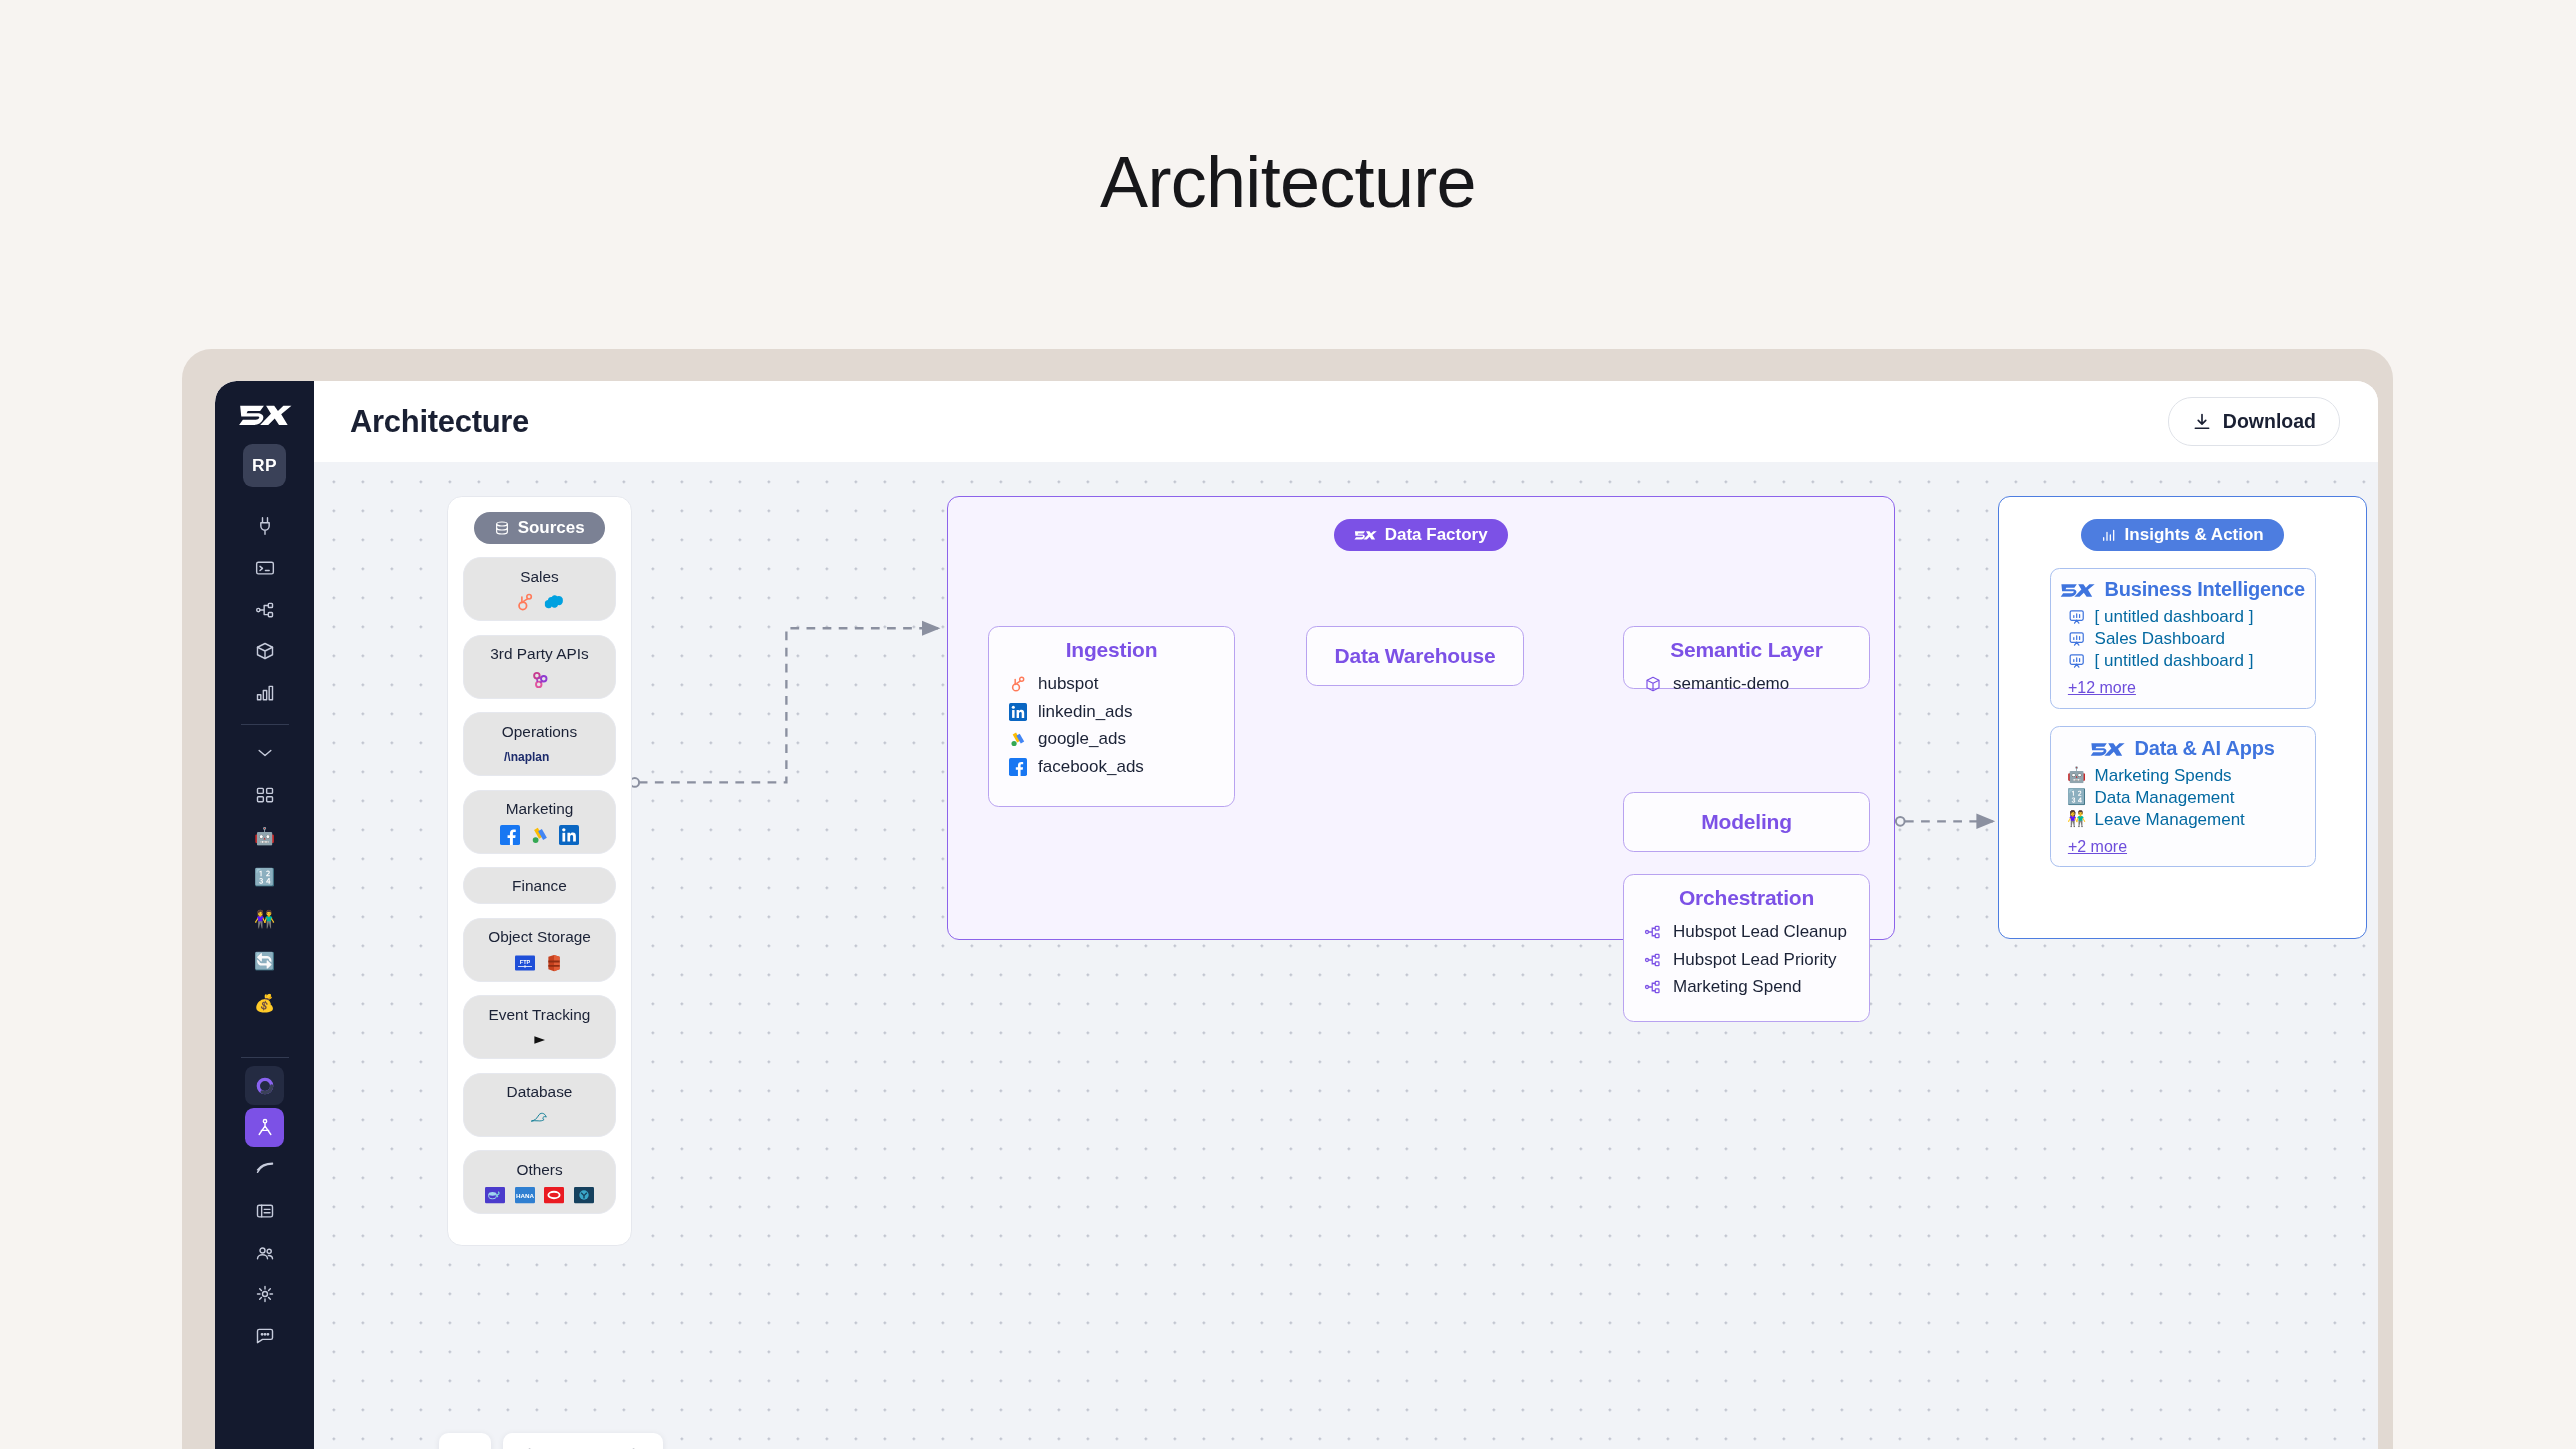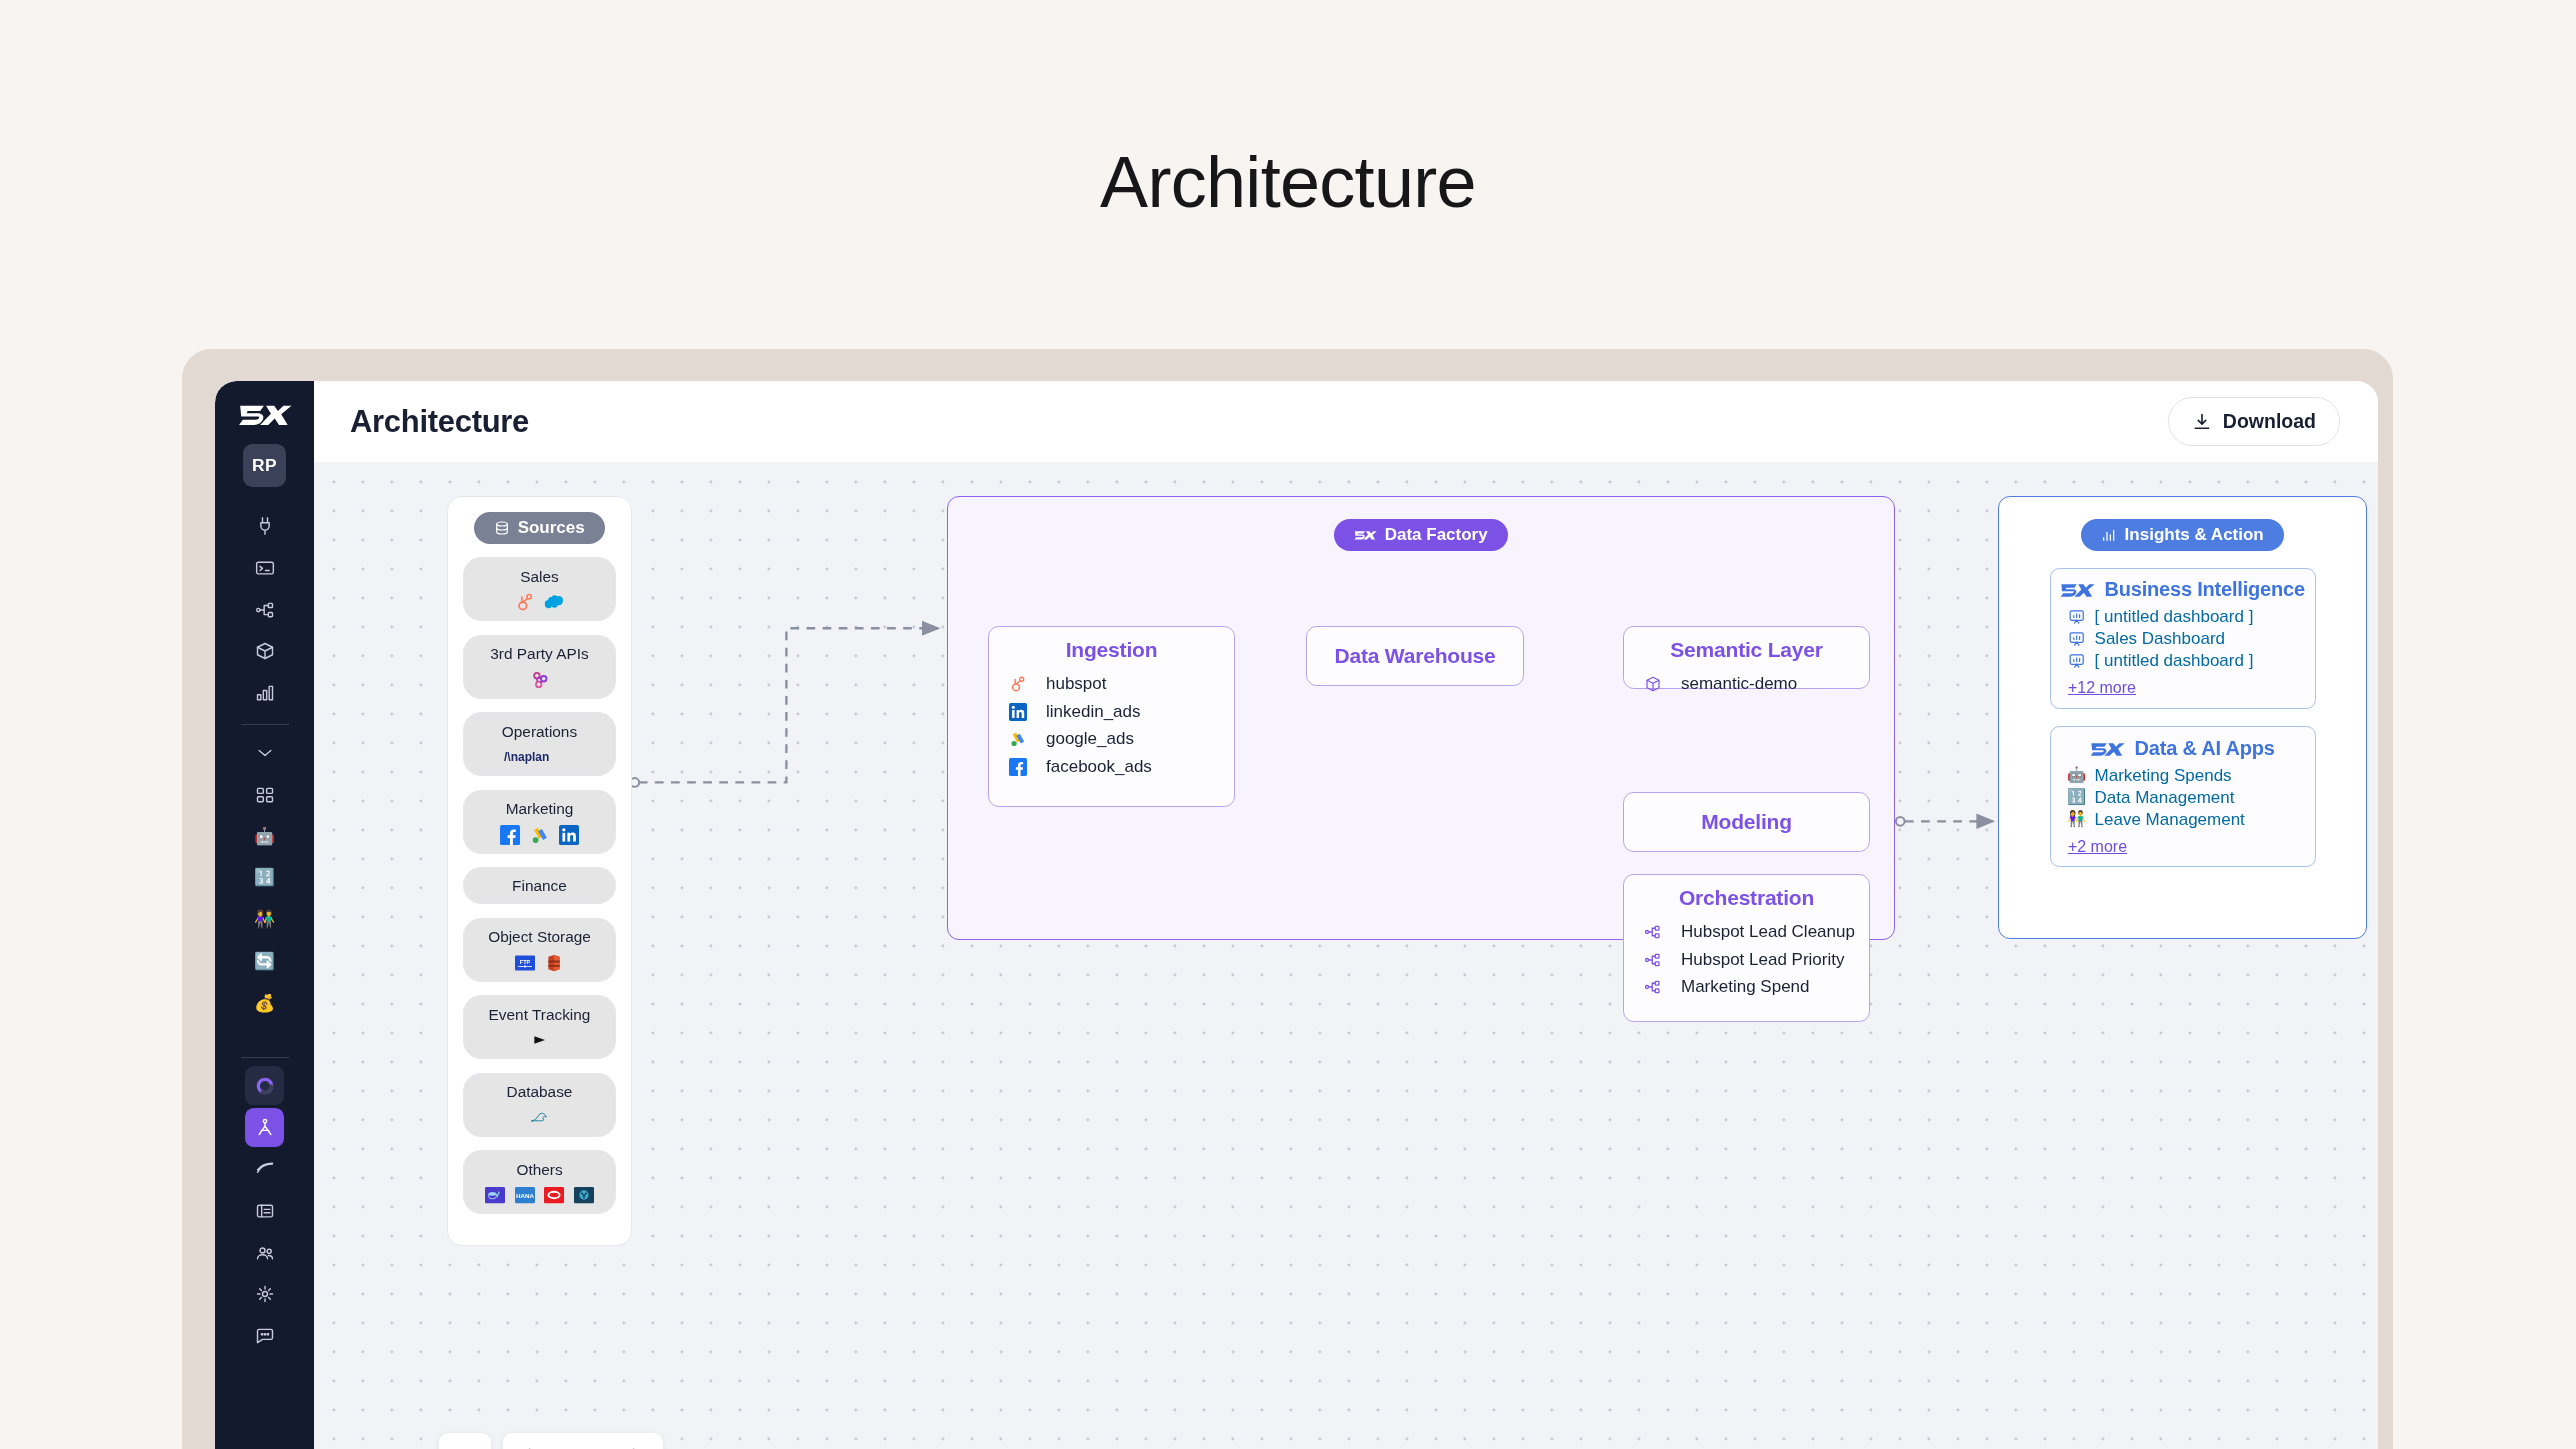--- a/index.html
+++ b/index.html
@@ -142,21 +142,21 @@
   .node {
     position: absolute;
     background: #fdfcff; border: 1px solid #b8a2f0; border-radius: 10.7px;
   }
   .node-title {
     text-align: center; font-size: 21px; font-weight: 700; color: #7c51e6;
     padding: 10.7px 0 0 0; letter-spacing: -0.2px;
   }
   .node-list { padding: 5.4px 0 12px 20px; }
   .node-item {
-    display: flex; align-items: center; gap: 19px;
+    display: flex; align-items: center; gap: 11px;
     font-size: 17px; color: #1b2236; margin-top: 7.4px;
   }
   .node-item .ic { width: 18px; height: 18px; flex: 0 0 18px; display: flex; align-items: center; justify-content: center; }
   .node-item .ic svg { width: 18px; height: 18px; }
 
   #node-ingestion { left: 40px; top: 129px; width: 247px; height: 181px; }
   #node-warehouse { left: 358px; top: 129px; width: 218px; height: 60px; }
   #node-warehouse .node-title { padding-top: 17.4px; }
   #node-semantic  { left: 675px; top: 129px; width: 247px; height: 63px; }
   #node-modeling  { left: 675px; top: 295px; width: 247px; height: 60px; }

